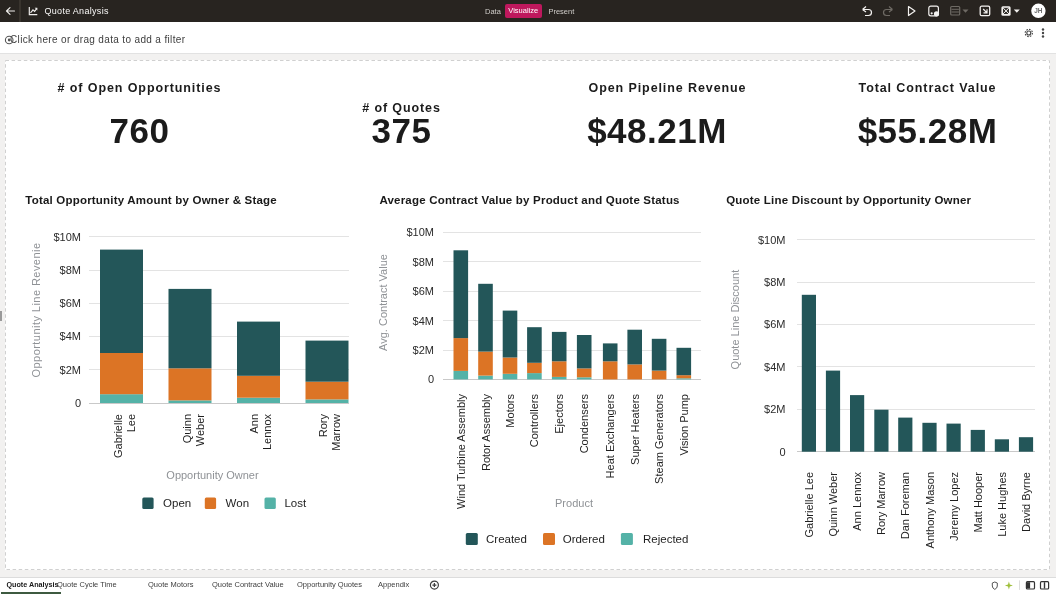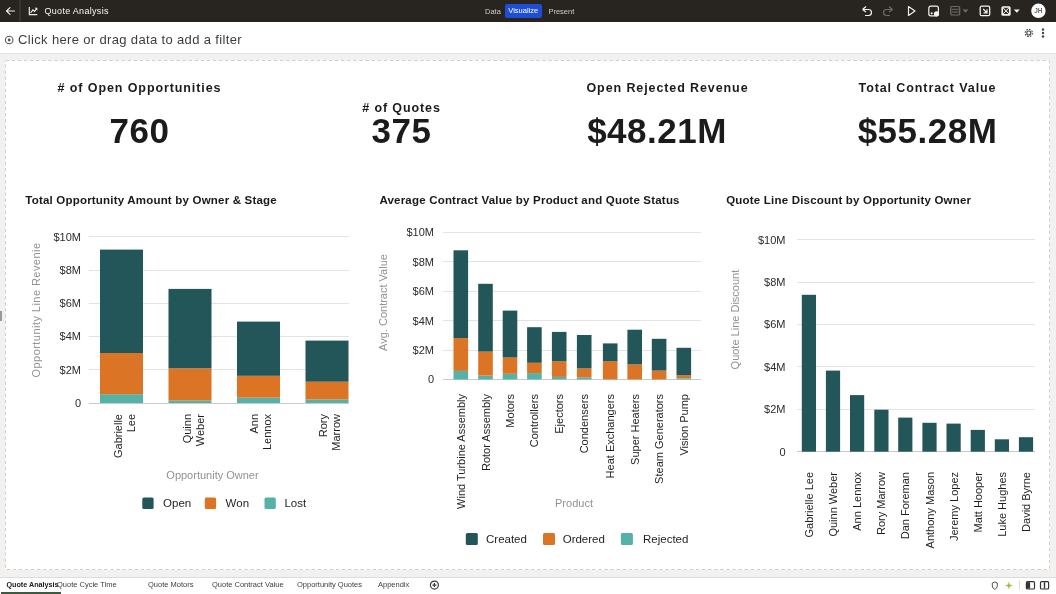--- a/index.html
+++ b/index.html
@@ -4,25 +4,25 @@
 <style>
   * { margin:0; padding:0; box-sizing:border-box; }
   html,body { width:1056px; height:594px; overflow:hidden; }
   body { font-family:"Liberation Sans", sans-serif; background:#f2f1f0; position:relative; }
   .abs { position:absolute; }
 
   
   #navbar { left:0; top:0; width:1056px; height:22px; background:#282420; }
   #nav-title { left:44.5px; top:0; height:22px; line-height:23px; color:#faf9f8; font-size:9px; letter-spacing:.3px; }
   .navtab { top:0; height:22px; line-height:23px; color:#cfccc8; font-size:7.5px; }
-  #viz-box { left:505px; top:4.3px; width:36.5px; height:13.3px; background:#1d4ed8; border-radius:2px; color:#fff; font-size:7.5px; line-height:13.3px; text-align:center; }
+  #viz-box { left:505px; top:4.3px; width:36.5px; height:13.3px; background:#be185d; border-radius:2px; color:#fff; font-size:7.5px; line-height:13.3px; text-align:center; }
 
   
   #filterbar { left:0; top:22px; width:1056px; height:32px; background:#fff; border-bottom:1px solid #e2e2e2; }
-  #filtertext { left:18px; top:35px; height:10px; line-height:10px; font-size:13px; color:#3d3d3d; letter-spacing:.35px; }
+  #filtertext { left:10px; top:35px; height:10px; line-height:10px; font-size:10px; color:#3d3d3d; letter-spacing:.35px; }
 
   
   #card { left:5px; top:60px; width:1045px; height:510px; background:#fff; }
 
   .kpi-title { top:81px; font-size:12.5px; font-weight:bold; color:#1b1b1b; text-align:center; width:300px; letter-spacing:.9px; }
   .kpi-num  { top:110.5px; font-size:35px; font-weight:bold; color:#1b1b1b; text-align:center; width:300px; letter-spacing:.5px; }
 
   
   #tabbar { left:0; top:577px; width:1056px; height:17px; background:#fff; border-top:1px solid #dcdcdc; }
   .tab { top:580px; height:10px; line-height:10px; font-size:7.5px; color:#3d3d3d; }
@@ -74,21 +74,21 @@
 <circle cx="1043" cy="7.5" r="1.2" fill="#444"></circle>
     <circle cx="1043" cy="11" r="1.2" fill="#444"></circle>
     <circle cx="1043" cy="14.5" r="1.2" fill="#444"></circle>
 </svg>
 
   <div id="card" class="abs"></div>
   <div class="abs" style="left:0;top:311px;width:2px;height:9.5px;background:#9a9a9a;"></div>
 
   <div class="kpi-title abs" style="left:-10.5px;"># of Open Opportunities</div>
   <div class="kpi-title abs" style="left:251.5px;margin-top:20px;"># of Quotes</div>
-  <div class="kpi-title abs" style="left:517.5px;">Open Rejected Revenue</div>
+  <div class="kpi-title abs" style="left:517.5px;">Open Pipeline Revenue</div>
   <div class="kpi-title abs" style="left:777.5px;">Total Contract Value</div>
   <div class="kpi-num abs" style="left:-10.5px;">760</div>
   <div class="kpi-num abs" style="left:251.5px;">375</div>
   <div class="kpi-num abs" style="left:507px;">$48.21M</div>
   <div class="kpi-num abs" style="left:777.5px;">$55.28M</div>
 
   <svg class="abs" style="left:0;top:0;" width="1056" height="594" id="charts">
 <rect x="5.5" y="60.5" width="1044" height="509" fill="none" stroke="#d0d0d0" stroke-width="1" stroke-dasharray="3.5 2.6"></rect>
 <g font-family="Liberation Sans, sans-serif">
 <line x1="89" x2="349" y1="236.8" y2="236.8" stroke="#e3e3e3" stroke-width="1" shape-rendering="crispEdges"></line>

